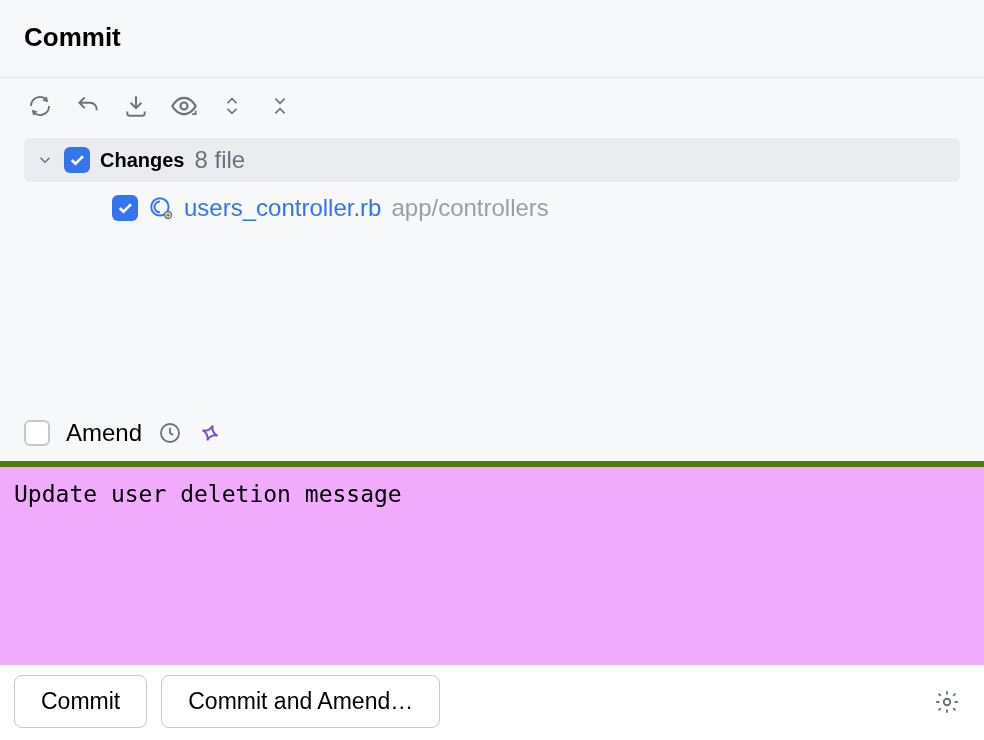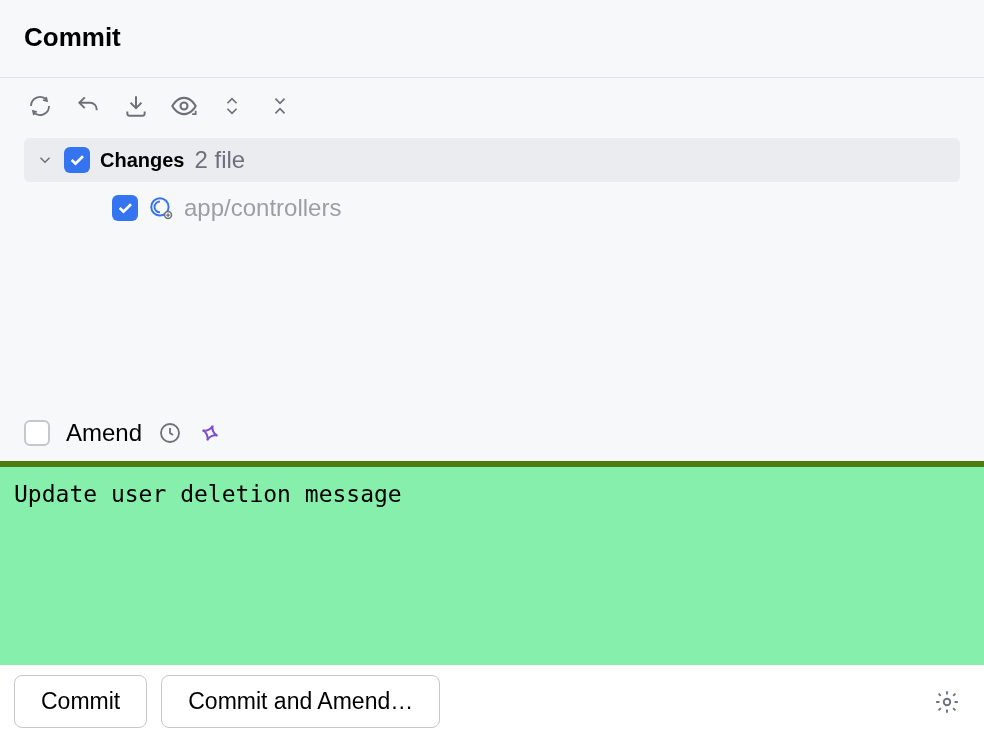--- a/index.html
+++ b/index.html
@@ -121,21 +121,21 @@
     }
     .clock-icon { color: #6c707a; }
     .ai-icon { color: #7b4fd4; }
     .spacer-flex { flex: 1; }
     .modified-label {
       font-size: 25px;
       color: #3574f0;
     }
     .commit-message {
       flex: 1;
-      background: #86efac;
+      background: #f0abfc;
       padding: 14px 14px;
     }
     .commit-message textarea {
       width: 100%;
       height: 100%;
       border: none;
       outline: none;
       resize: none;
       font-family: "SF Mono", Menlo, Consolas, monospace;
       font-size: 23px;
@@ -217,37 +217,38 @@
       <svg width="18" height="18" viewBox="0 0 24 24" fill="none" stroke="currentColor" stroke-width="2">
         <path d="M6 9l6 6 6-6"></path>
       </svg>
     </div>
     <div class="checkbox">
       <svg width="18" height="18" viewBox="0 0 24 24" fill="none" stroke="#fff" stroke-width="3.5">
         <path d="M5 12l5 5L20 7"></path>
       </svg>
     </div>
     <span class="changes-label">Changes</span>
-    <span class="changes-count">2 file</span>
+    <span class="changes-count">8 file</span>
   </div>
 
   <div class="file-row">
     <div class="checkbox">
       <svg width="18" height="18" viewBox="0 0 24 24" fill="none" stroke="#fff" stroke-width="3.5">
         <path d="M5 12l5 5L20 7"></path>
       </svg>
     </div>
     <div class="file-icon">
       <svg width="26" height="26" viewBox="0 0 24 24" fill="none" stroke="currentColor" stroke-width="1.8">
         <circle cx="11" cy="11" r="8"></circle>
         <path d="M11 6a5 5 0 0 0 0 10"></path>
         <circle cx="18.5" cy="18.5" r="3.2" fill="#f7f8fa" stroke="#6c707a" stroke-width="1.4"></circle>
         <path d="M18.5 16.8v3.4M16.8 18.5h3.4" stroke="#6c707a" stroke-width="1.2"></path>
       </svg>
     </div>
+    <span class="file-name">users_controller.rb</span>
     <span class="file-path">app/controllers</span>
   </div>
 </div>
 
 <div class="gap-fill"></div>
 
 <div class="amend-row">
   <div class="checkbox-empty"></div>
   <span class="amend-label">Amend</span>
   <div class="small-icon clock-icon">

